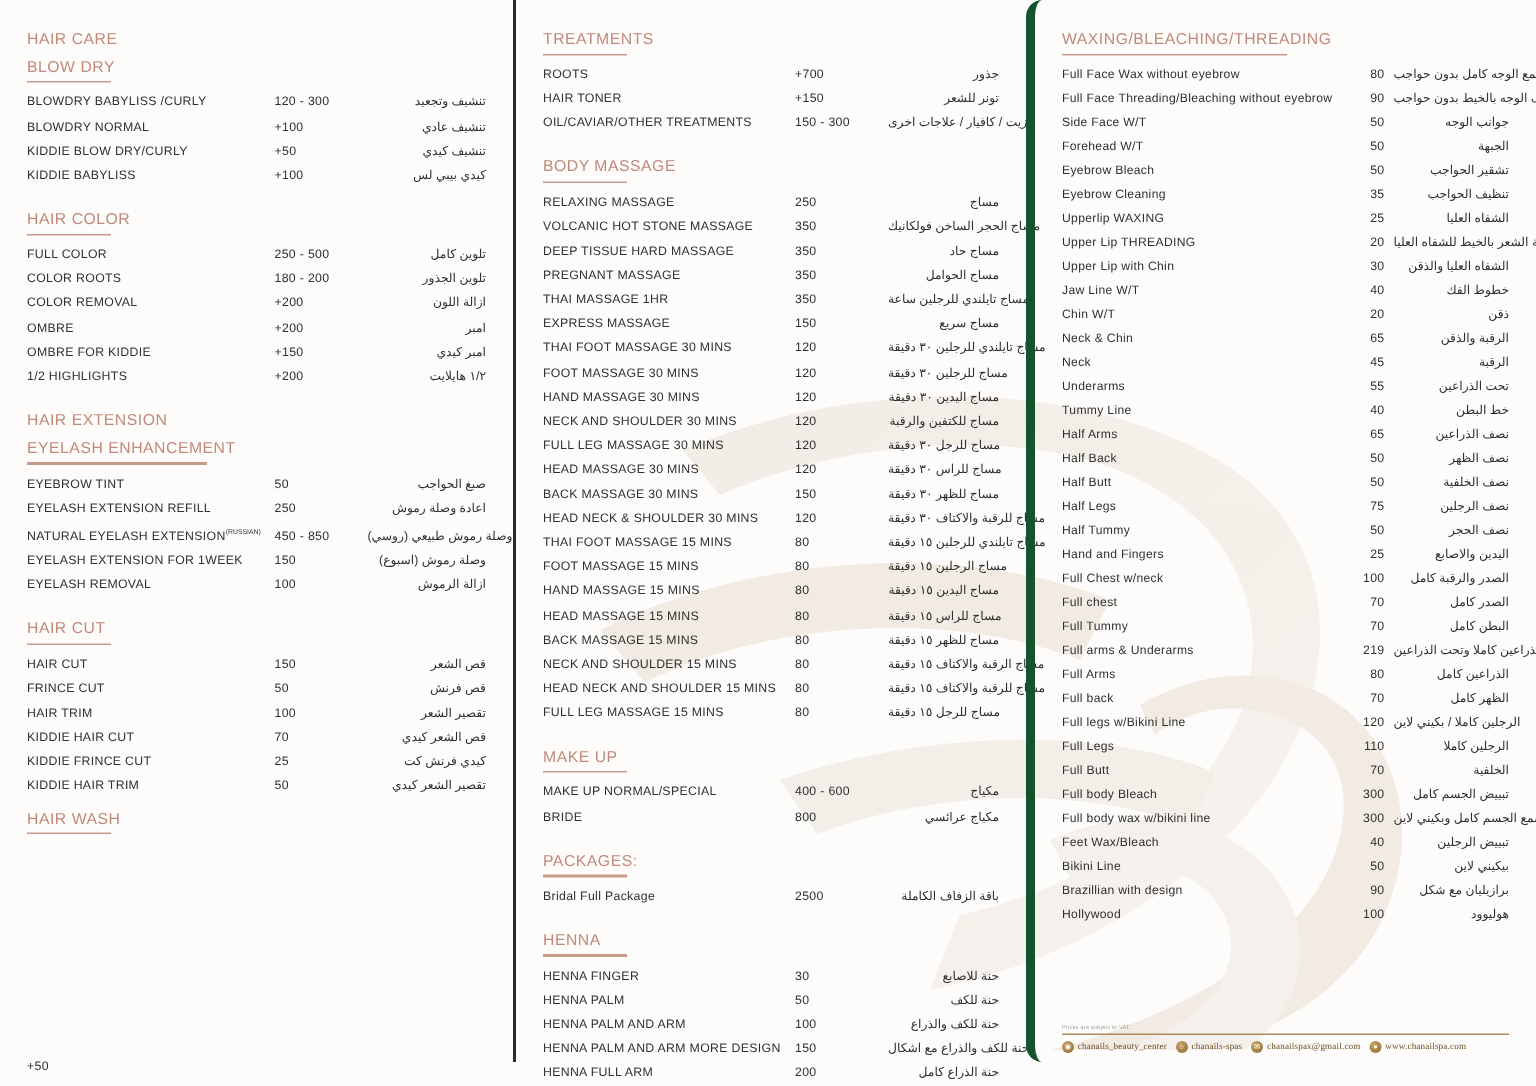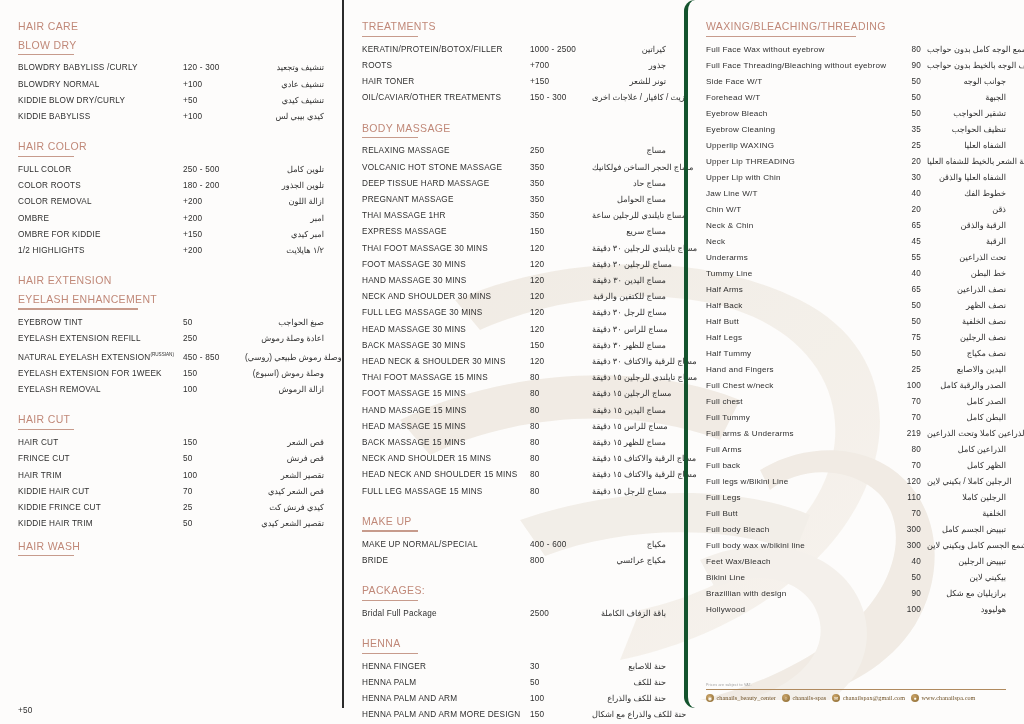--- a/index.html
+++ b/index.html
@@ -35,21 +35,21 @@
   .column {
     position: relative;
     z-index: 2;
     height: 708px;
     padding: 16px 18px 6px 18px;
     display: flex;
     flex-direction: column;
   }
   .col-1 { width: 342px; }
   .col-2 { width: 342px; border-left: 2px solid #2b2b2b; }
-  .col-3 { width: 340px; border-left: 4px solid #14532d; border-radius: 11px; }
+  .col-3 { width: 340px; border-left: 6px solid #14532d; border-radius: 11px; }
 
   .col-body { flex: 1 1 auto; }
 
   
   .section {
     margin-top: 11px;
   }
   .section:first-child { margin-top: 0; }
 
   .section-head {
@@ -417,25 +417,20 @@
     </div>
   </div>
 
   <div class="column col-2">
     <div class="col-body">
 
       <div class="section">
         <div class="section-head">TREATMENTS</div>
         <div class="head-rule"></div>
         <div class="row">
-          <span class="en">KERATIN/PROTEIN/BOTOX/FILLER</span>
-          <span class="price">1000 - 2500</span>
-          <span class="ar">كيراتين</span>
-        </div>
-        <div class="row">
           <span class="en">ROOTS</span>
           <span class="price">+700</span>
           <span class="ar">جذور</span>
         </div>
         <div class="row">
           <span class="en">HAIR TONER</span>
           <span class="price">+150</span>
           <span class="ar">تونر للشعر</span>
         </div>
         <div class="row">
@@ -721,21 +716,21 @@
             <span class="ar">نصف الخلفية</span>
           </div>
         <div class="row">
             <span class="en">Half Legs</span>
             <span class="price">75</span>
             <span class="ar">نصف الرجلين</span>
           </div>
         <div class="row">
             <span class="en">Half Tummy</span>
             <span class="price">50</span>
-            <span class="ar">نصف مكياج</span>
+            <span class="ar">نصف الحجر</span>
           </div>
         <div class="row">
             <span class="en">Hand and Fingers</span>
             <span class="price">25</span>
             <span class="ar">اليدين والاصابع</span>
           </div>
         <div class="row">
             <span class="en">Full Chest w/neck</span>
             <span class="price">100</span>
             <span class="ar">الصدر والرقبة كامل</span>

